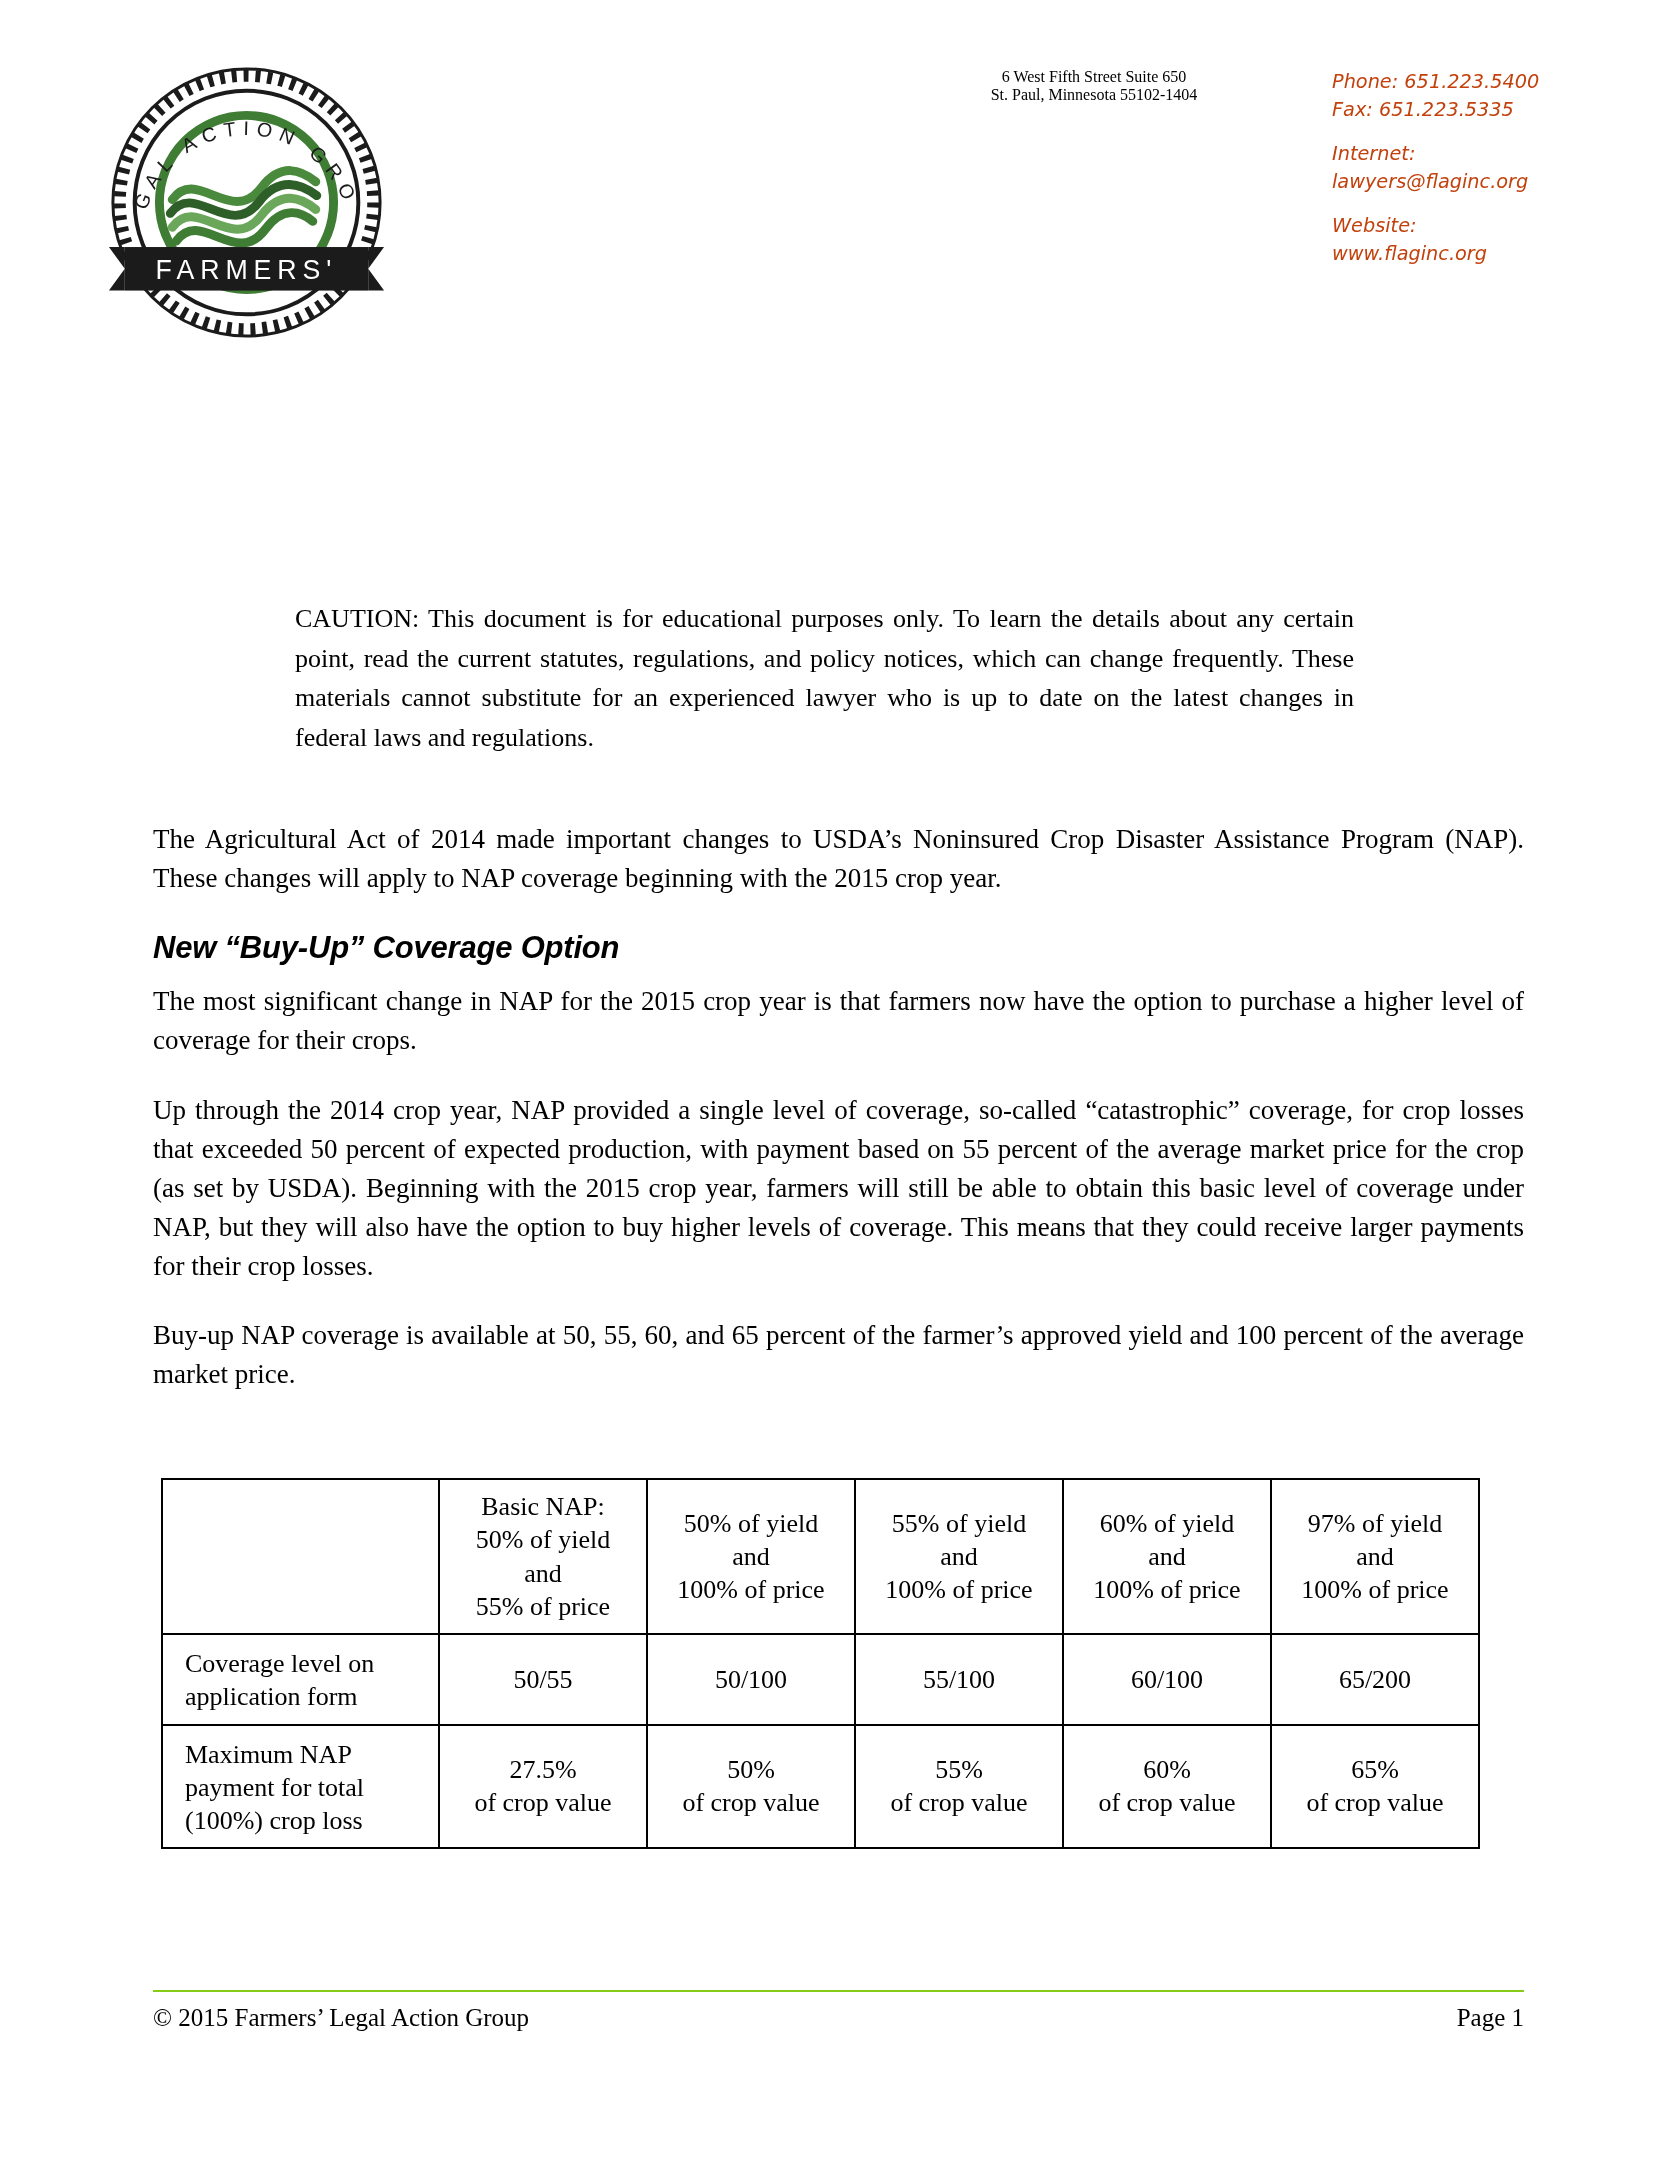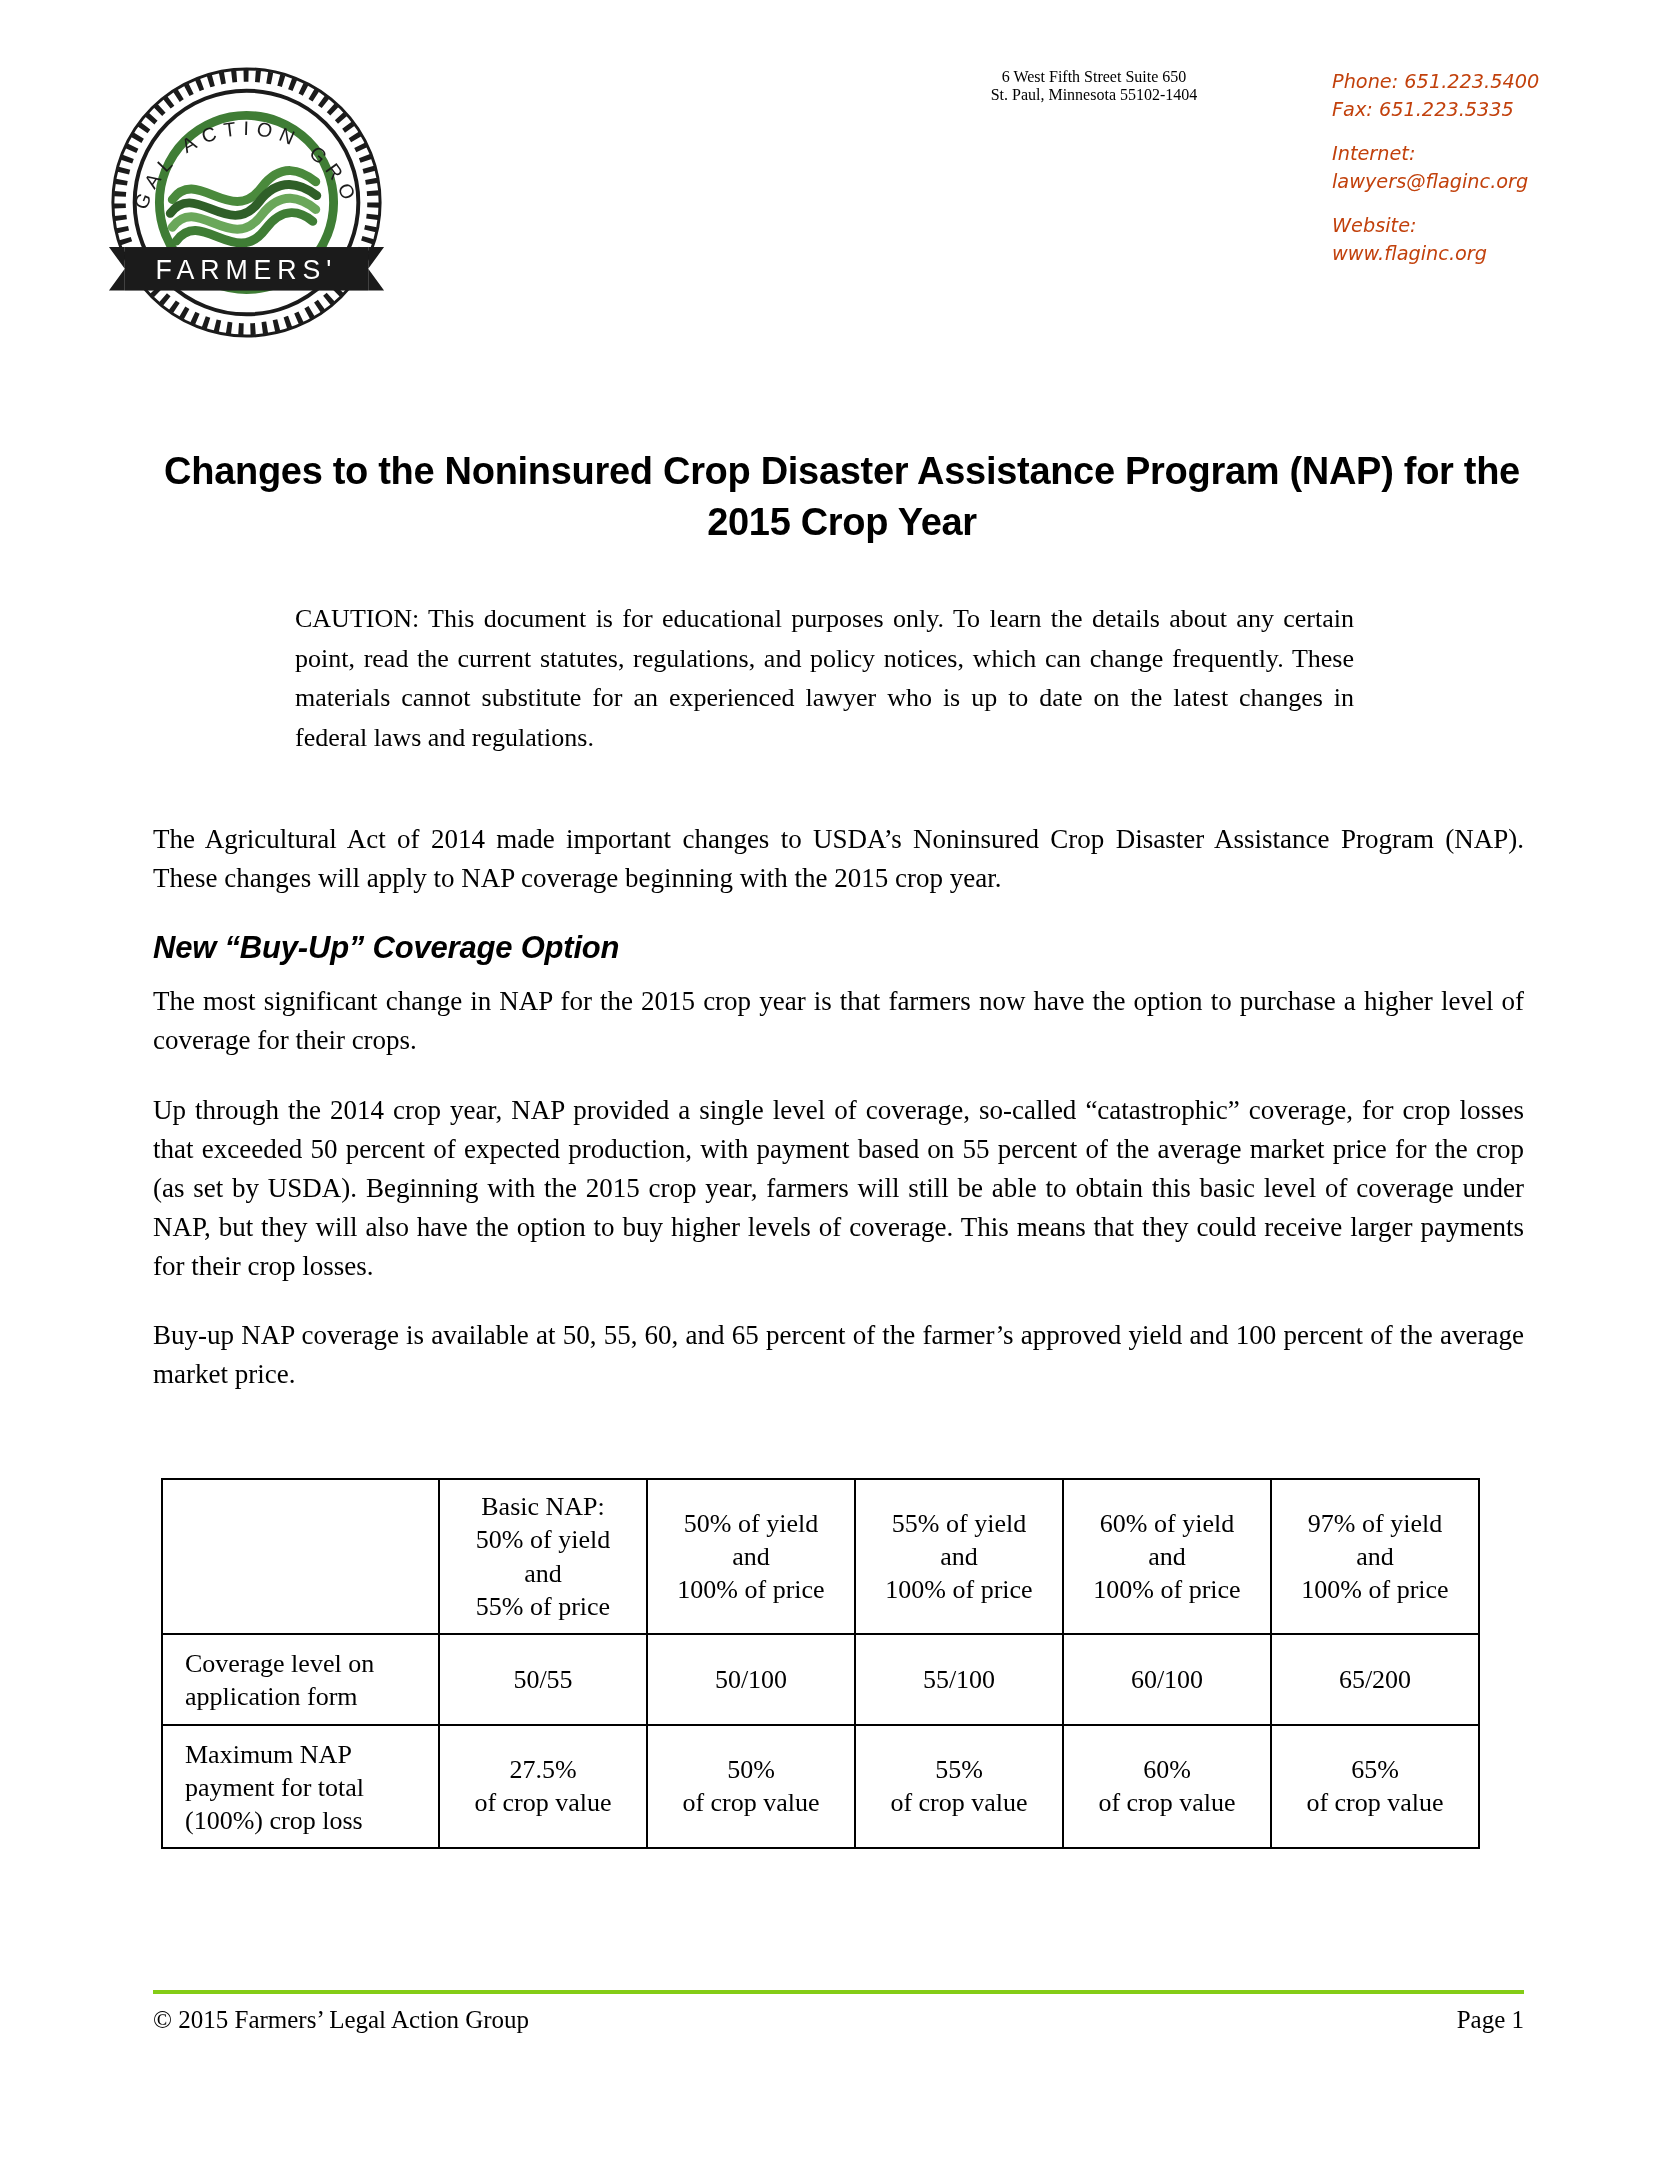--- a/index.html
+++ b/index.html
@@ -131,21 +131,21 @@
   }
   .nap-table col.c0 { width: 277px; }
   .nap-table col.cx { width: 208px; }
 
   
   .footer {
     position: absolute;
     left: 153px;
     top: 1990px;
     width: 1371px;
-    border-top: 4px solid #84cc16;
+    border-top: 2px solid #84cc16;
     padding-top: 12px;
     font-size: 25px;
   }
   .footer-inner {
     display: flex;
     justify-content: space-between;
     align-items: baseline;
   }
 </style>
 </head>
@@ -190,21 +190,20 @@
     <div class="phone-col">
       <div>Phone:  651.223.5400</div>
       <div>Fax:  651.223.5335</div>
       <div class="lbl">Internet:</div>
       <div>lawyers@flaginc.org</div>
       <div class="lbl">Website:</div>
       <div>www.flaginc.org</div>
     </div>
   </div>
 
-  <div class="doc-title">Changes to the Noninsured Crop Disaster Assistance Program (NAP) for the 2015 Crop Year</div>
 
   <div class="caution">CAUTION:  This document is for educational purposes only. To learn the details about any certain point, read the current statutes, regulations, and policy notices, which can change frequently. These materials cannot substitute for an experienced lawyer who is up to date on the latest changes in federal laws and regulations.</div>
 
   <div class="body-area">
     <p>The Agricultural Act of 2014 made important changes to USDA’s Noninsured Crop Disaster Assistance Program (NAP). These changes will apply to NAP coverage beginning with the 2015 crop year.</p>
     <h2 class="section">New “Buy-Up” Coverage Option</h2>
     <p>The most significant change in NAP for the 2015 crop year is that farmers now have the option to purchase a higher level of coverage for their crops.</p>
     <p>Up through the 2014 crop year, NAP provided a single level of coverage, so-called “catastrophic” coverage, for crop losses that exceeded 50 percent of expected production, with payment based on 55 percent of the average market price for the crop (as set by USDA). Beginning with the 2015 crop year, farmers will still be able to obtain this basic level of coverage under NAP, but they will also have the option to buy higher levels of coverage. This means that they could receive larger payments for their crop losses.</p>
     <p>Buy-up NAP coverage is available at 50, 55, 60, and 65 percent of the farmer’s approved yield and 100 percent of the average market price.</p>
   </div>

